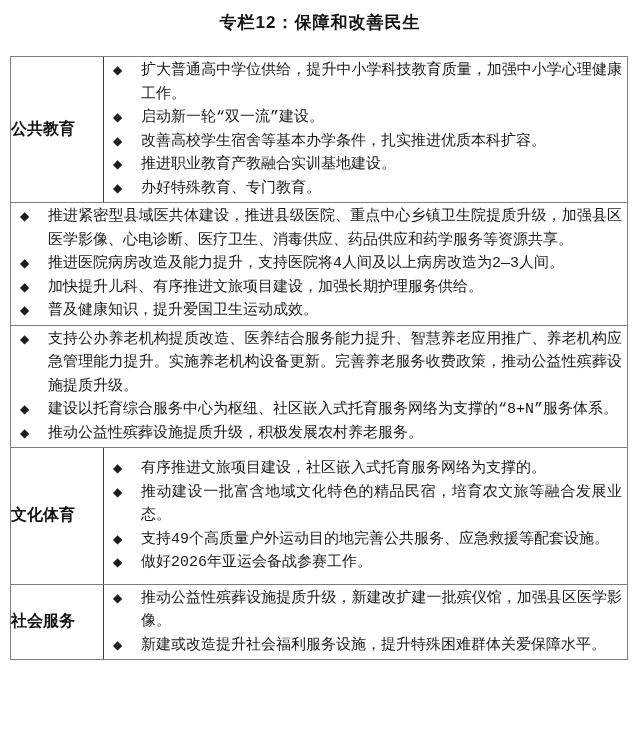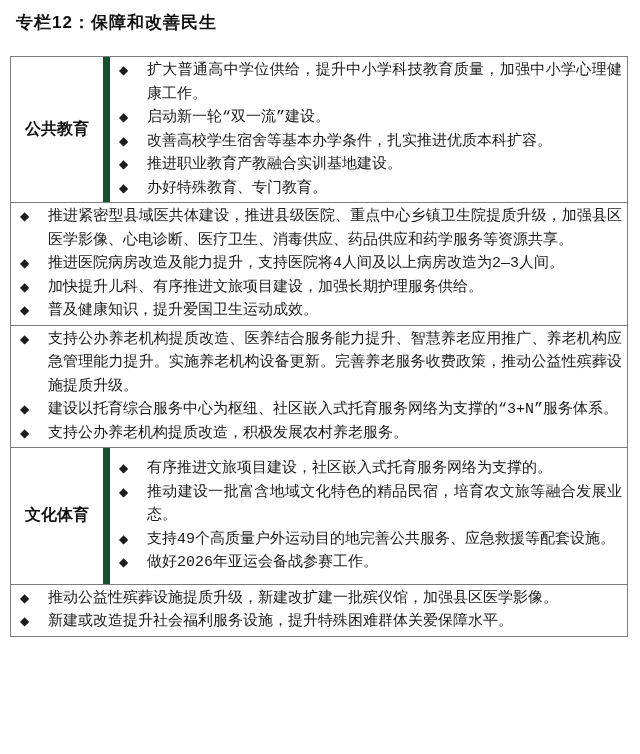--- a/index.html
+++ b/index.html
@@ -8,50 +8,50 @@
     background: #ffffff;
   }
   body {
     width: 640px;
     height: 754px;
     position: relative;
     font-family: "Liberation Serif", "DejaVu Serif", serif;
     color: #1a1a1a;
   }
   .page-title {
+    text-align: center;
     font-family: "Liberation Sans", "DejaVu Sans", sans-serif;
     font-weight: bold;
     font-size: 17px;
     letter-spacing: 1px;
     padding-top: 11px;
-    margin: 0 0 0 16px;
+    margin: 0 0 0 0;
     color: #111111;
   }
   .box-table {
     position: absolute;
     left: 10px;
     top: 56px;
     width: 616px;
     border: 1px solid #7d7d7d;
     background: #ffffff;
   }
   .box-row {
     display: flex;
     border-bottom: 1px solid #7d7d7d;
   }
   .box-row:last-child {
     border-bottom: none;
   }
   .category-cell {
     width: 92px;
     flex: 0 0 92px;
-    border-right: 7px solid #14532d;
+    border-right: 1px solid #14532d;
     display: flex;
     align-items: center;
-    justify-content: center;
   }
   .category-label {
     font-family: "Liberation Sans", "DejaVu Sans", sans-serif;
     font-weight: bold;
     font-size: 16px;
     color: #111111;
     white-space: nowrap;
   }
   .items-cell {
     flex: 1 1 auto;
@@ -154,25 +154,25 @@
 
   <div class="box-row">
     <div class="items-cell">
       <ul class="items-list">
         <li class="item">
           <span class="bullet">◆</span>
           <span class="item-text">支持公办养老机构提质改造、医养结合服务能力提升、智慧养老应用推广、养老机构应急管理能力提升。实施养老机构设备更新。完善养老服务收费政策，推动公益性殡葬设施提质升级。</span>
         </li>
         <li class="item">
           <span class="bullet">◆</span>
-          <span class="item-text">建设以托育综合服务中心为枢纽、社区嵌入式托育服务网络为支撑的“3+N”服务体系。</span>
-        </li>
-        <li class="item">
-          <span class="bullet">◆</span>
-          <span class="item-text">支持公办养老机构提质改造，积极发展农村养老服务。</span>
+          <span class="item-text">建设以托育综合服务中心为枢纽、社区嵌入式托育服务网络为支撑的“8+N”服务体系。</span>
+        </li>
+        <li class="item">
+          <span class="bullet">◆</span>
+          <span class="item-text">推动公益性殡葬设施提质升级，积极发展农村养老服务。</span>
         </li>
       </ul>
     </div>
   </div>
 
   <div class="box-row row-tall">
     <div class="category-cell">
       <span class="category-label">文化体育</span>
     </div>
     <div class="items-cell">
@@ -191,20 +191,23 @@
         </li>
         <li class="item">
           <span class="bullet">◆</span>
           <span class="item-text">做好2026年亚运会备战参赛工作。</span>
         </li>
       </ul>
     </div>
   </div>
 
   <div class="box-row">
+    <div class="category-cell">
+      <span class="category-label">社会服务</span>
+    </div>
     <div class="items-cell">
       <ul class="items-list">
         <li class="item">
           <span class="bullet">◆</span>
           <span class="item-text">推动公益性殡葬设施提质升级，新建改扩建一批殡仪馆，加强县区医学影像。</span>
         </li>
         <li class="item">
           <span class="bullet">◆</span>
           <span class="item-text">新建或改造提升社会福利服务设施，提升特殊困难群体关爱保障水平。</span>
         </li>

